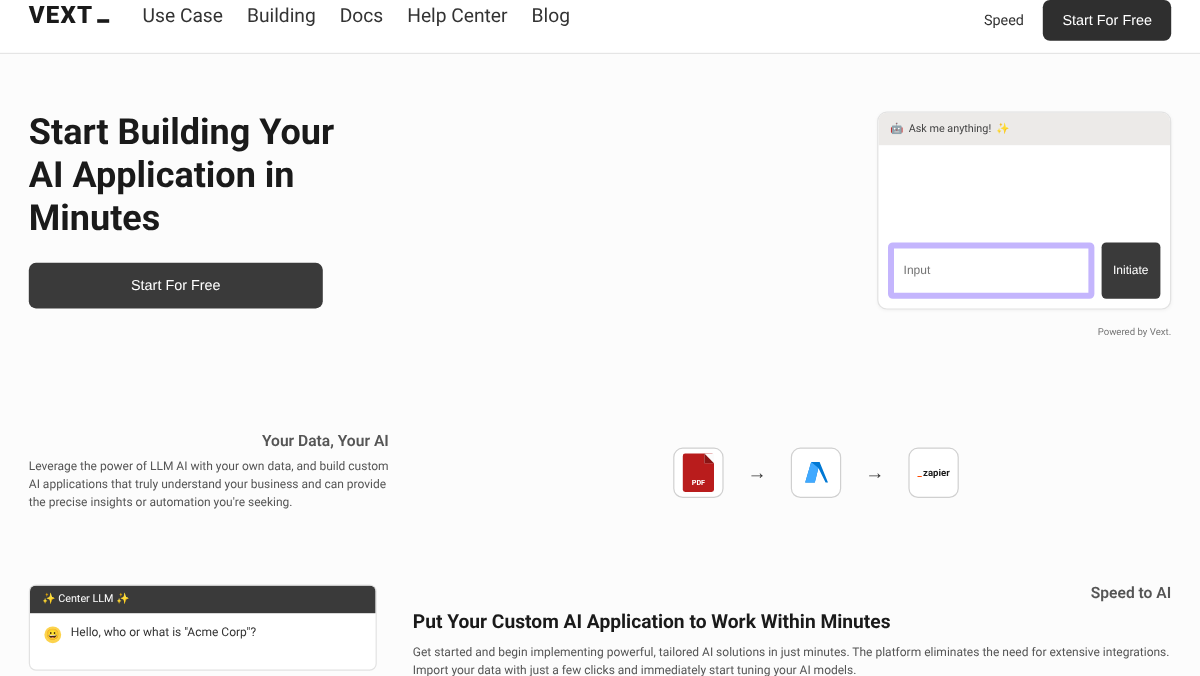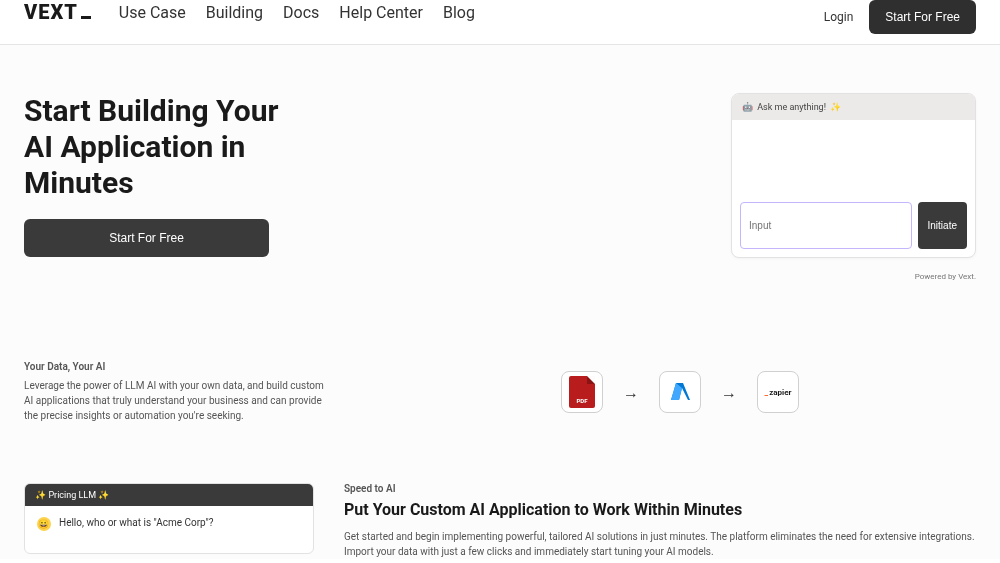--- a/index.html
+++ b/index.html
@@ -22,27 +22,27 @@
 .hero { display: flex; gap: 60px; padding: 48px 0 60px; }
 .hero-left { flex: 0 0 280px; }
 .hero-title { font-size: 30px; font-weight: 700; line-height: 1.2; margin-bottom: 18px; }
 .btn-cta { background: #3a3a3a; color: #fff; border: none; border-radius: 6px; padding: 12px 0; width: 245px; font-size: 12px; font-weight: 500; cursor: pointer; }
 
 .hero-right { flex: 1; display: flex; flex-direction: column; align-items: flex-end; }
 .chat-card { width: 245px; background: #fff; border: 1px solid #e2e2e2; border-radius: 8px; overflow: hidden; box-shadow: 0 1px 3px rgba(0,0,0,0.04); display: flex; flex-direction: column; height: 165px; }
 .chat-header { background: #eceae8; padding: 8px 10px; font-size: 9px; color: #444; display: flex; align-items: center; gap: 4px; }
 .chat-body { flex: 1; }
 .chat-input-row { display: flex; gap: 6px; padding: 8px; }
-.chat-input { flex: 1; border: 1px solid #c4b5fd; border-radius: 4px; padding: 5px 8px; font-size: 10px; color: #555; }
+.chat-input { flex: 1; border: 5px solid #c4b5fd; border-radius: 4px; padding: 5px 8px; font-size: 10px; color: #555; }
 .chat-send { background: #3a3a3a; color: #fff; border: none; border-radius: 4px; padding: 18px 10px; font-size: 10px; cursor: pointer; }
 .powered { font-size: 8px; color: #777; margin-top: 14px; text-align: right; width: 245px; }
 
 .section-2 { display: flex; gap: 60px; padding: 20px 0 40px; align-items: center; }
 .sec2-left { flex: 0 0 300px; }
-.eyebrow { font-size: 10px; color: #555; font-weight: 600; margin-bottom: 6px; }
+.eyebrow { font-size: 13px; color: #555; font-weight: 600; margin-bottom: 6px; text-align: right; }
 .sec-title { font-size: 16px; font-weight: 700; margin-bottom: 10px; }
 .sec-body { font-size: 10px; color: #555; line-height: 1.5; }
 .sec2-right { flex: 1; display: flex; align-items: center; justify-content: center; gap: 20px; }
 .flow-box { width: 42px; height: 42px; border: 1px solid #d0d0d0; border-radius: 8px; display: flex; align-items: center; justify-content: center; background: #fff; }
 .arrow { font-size: 16px; color: #333; }
 
 .pdf-icon { width: 26px; height: 32px; background: #b91c1c; border-radius: 2px; position: relative; display: flex; align-items: flex-end; justify-content: center; }
 .pdf-fold { position: absolute; top: 0; right: 0; width: 0; height: 0; border-left: 8px solid #8a1414; border-top: 8px solid #fcfcfc; }
 .pdf-label { color: #fff; font-size: 6px; font-weight: 700; padding-bottom: 4px; }
 .azure-shape { width: 24px; height: 24px; position: relative; }
@@ -72,21 +72,21 @@
       </div>
       <nav class="nav">
         <a href="#">Use Case</a>
         <a href="#">Building</a>
         <a href="#">Docs</a>
         <a href="#">Help Center</a>
         <a href="#">Blog</a>
       </nav>
     </div>
     <div class="header-right">
-      <a href="#" class="login-link">Login</a>
+      <a href="#" class="login-link">Speed</a>
       <button class="btn-primary">Start For Free</button>
     </div>
   </div>
 </header>
 
 <div class="page">
   <div class="container">
 
     <section class="hero">
       <div class="hero-left">
@@ -132,21 +132,21 @@
         <span class="arrow">→</span>
         <div class="flow-box">
           <span class="zapier-label"><span class="zapier-u">_</span><span>zapier</span></span>
         </div>
       </div>
     </section>
 
     <section class="section-3">
       <div class="sec3-left">
         <div class="llm-card">
-          <div class="llm-header">✨ Pricing LLM ✨</div>
+          <div class="llm-header">✨ Center LLM ✨</div>
           <div class="llm-body">
             <div class="llm-msg">
               <span class="llm-avatar av-user">😀</span>
               <span class="llm-text">Hello, who or what is "Acme Corp"?</span>
             </div>
 
           </div>
 
         </div>
       </div>

